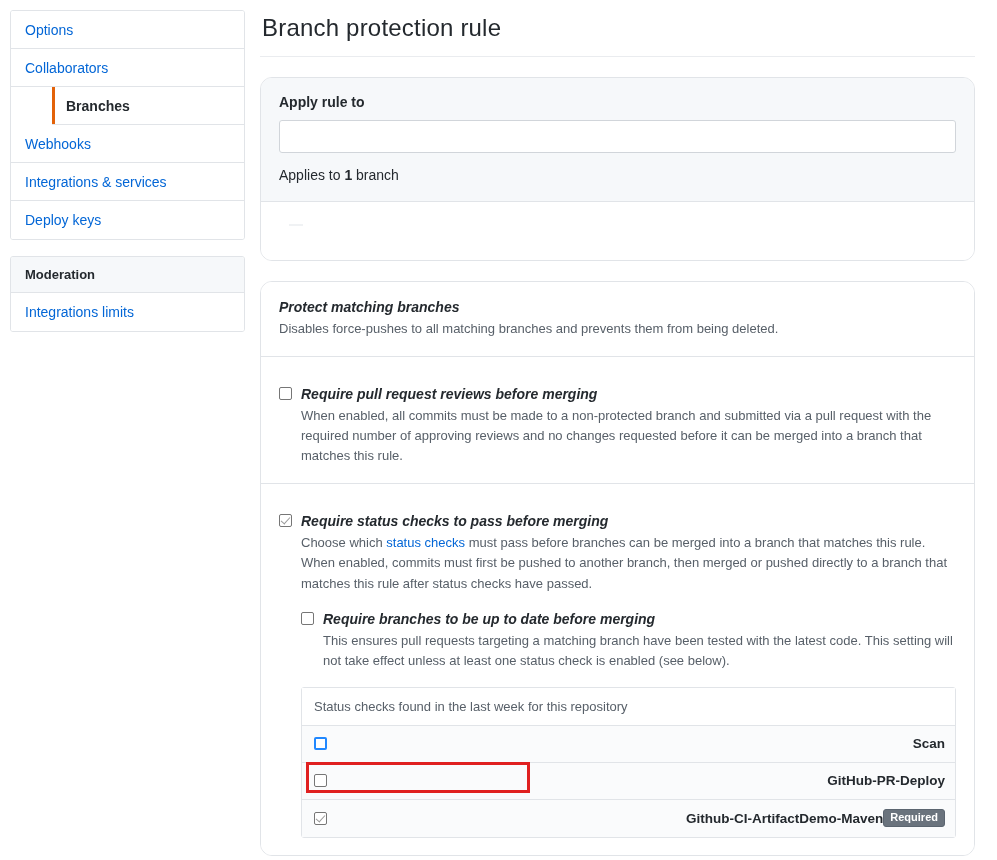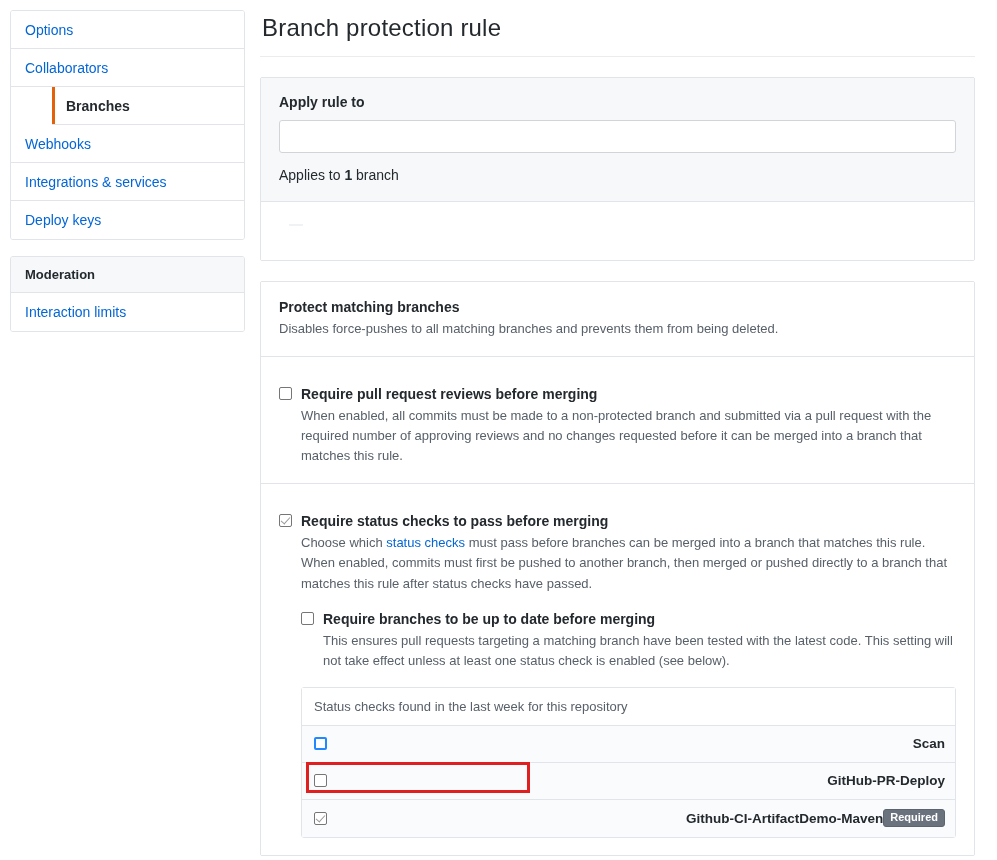--- a/index.html
+++ b/index.html
@@ -80,21 +80,21 @@
     font-size: 24px;
     font-weight: normal;
     color: #24292e;
     padding: 4px 0 14px 2px;
     border-bottom: 1px solid #eaecef;
     letter-spacing: .2px;
   }
 
   .panel {
     border: 1px solid #e1e4e8;
-    border-radius: 2px;
+    border-radius: 12px;
     margin-top: 20px;
     background: #fff;
     overflow: hidden;
   }
   .panel-head {
     background: #f6f8fa;
     border-bottom: 1px solid #e1e4e8;
     padding: 16px 18px 16px 18px;
   }
   .panel-head.tall { padding-bottom: 18px; }
@@ -148,20 +148,21 @@
     padding: 16px 18px 17px 18px;
     border-bottom: 1px solid #e1e4e8;
     background: #fff;
   }
   .rule-row:last-child { border-bottom: none; }
   .rule-title {
     font-size: 14px;
     font-weight: bold;
     color: #24292e;
     line-height: 1.35;
+    font-style: italic;
   }
   .rule-desc {
     font-size: 13px;
     color: #586069;
     line-height: 1.55;
     margin-top: 2px;
   }
   .rule-desc a { color: #0366d6; text-decoration: none; }
 
   .cbline { display: flex; align-items: flex-start; margin-top: 12px; }
@@ -268,21 +269,21 @@
         <span>Integrations &amp; services</span>
       </div>
       <div class="nav-item">
         <span>Deploy keys</span>
       </div>
     </div>
 
     <div class="nav-group">
       <div class="nav-header">Moderation</div>
       <div class="nav-item">
-        <span>Interaction limits</span>
+        <span>Integrations limits</span>
       </div>
     </div>
 
   </div>
 
   <div class="main">
 
     <div class="page-title">Branch protection rule</div>
 
     <div class="panel">

